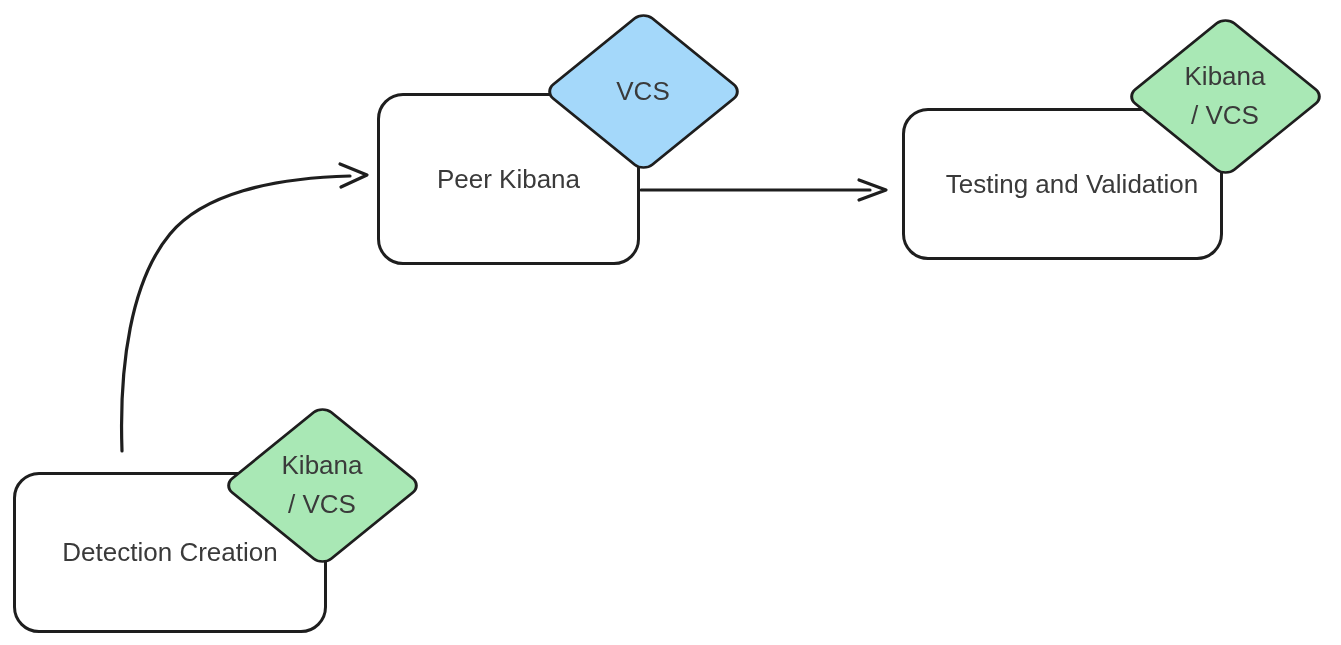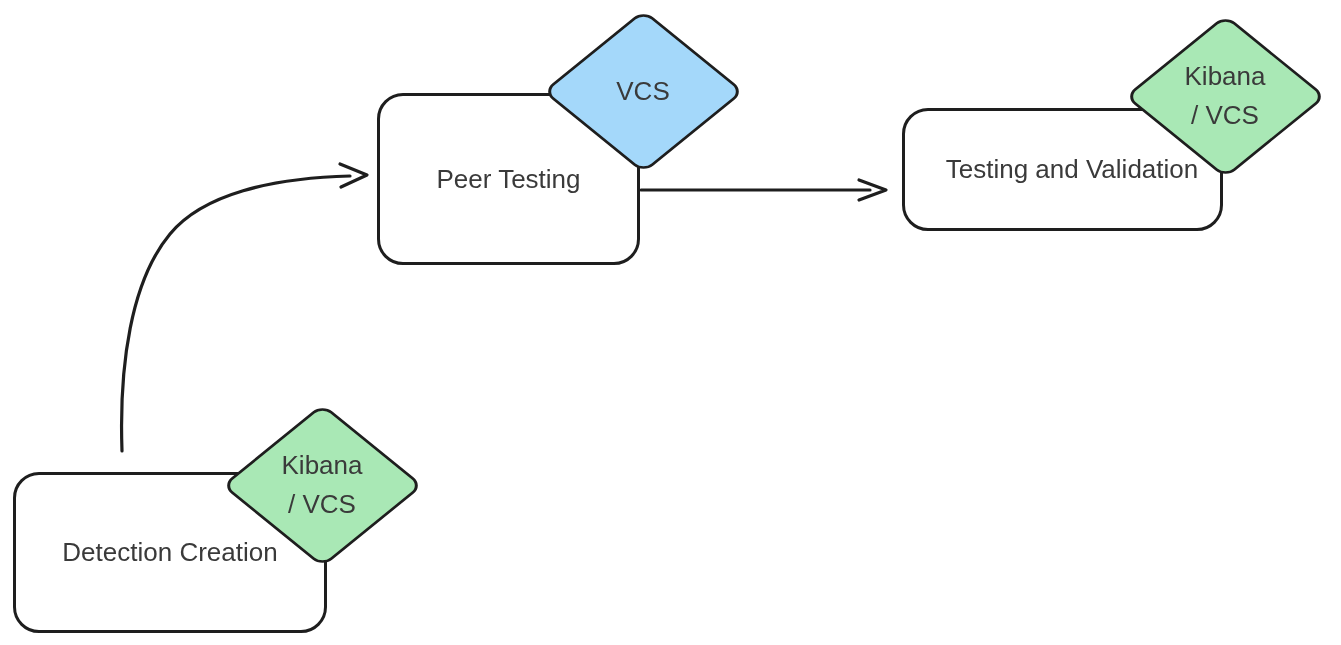--- a/index.html
+++ b/index.html
@@ -90,24 +90,24 @@
       <path class="edge-line" d="M 641 190 L 870 190"></path>
       <path class="edge-head" d="M 859 180 L 886 190 L 859 200"></path>
     </g>
   </svg>
 
   <div class="node" style="left:13px; top:472px; width:314px; height:161px;">
     <span class="node-label">Detection Creation</span>
   </div>
 
   <div class="node" style="left:377px; top:93px; width:263px; height:172px;">
-    <span class="node-label">Peer Testing</span>
+    <span class="node-label">Peer Kibana</span>
   </div>
 
-  <div class="node" style="left:902px; top:108px; width:321px; height:123px;padding-left:19px;">
+  <div class="node" style="left:902px; top:108px; width:321px; height:152px;padding-left:19px;">
     <span class="node-label">Testing and Validation</span>
   </div>
 
   <div class="badge" style="left:221px; top:403px;">
     <div class="badge-shape" style="background-color: rgb(169, 232, 181);"></div>
     <div class="badge-label">
       <span>Kibana</span>
       <span>/ VCS</span>
     </div>
   </div>

